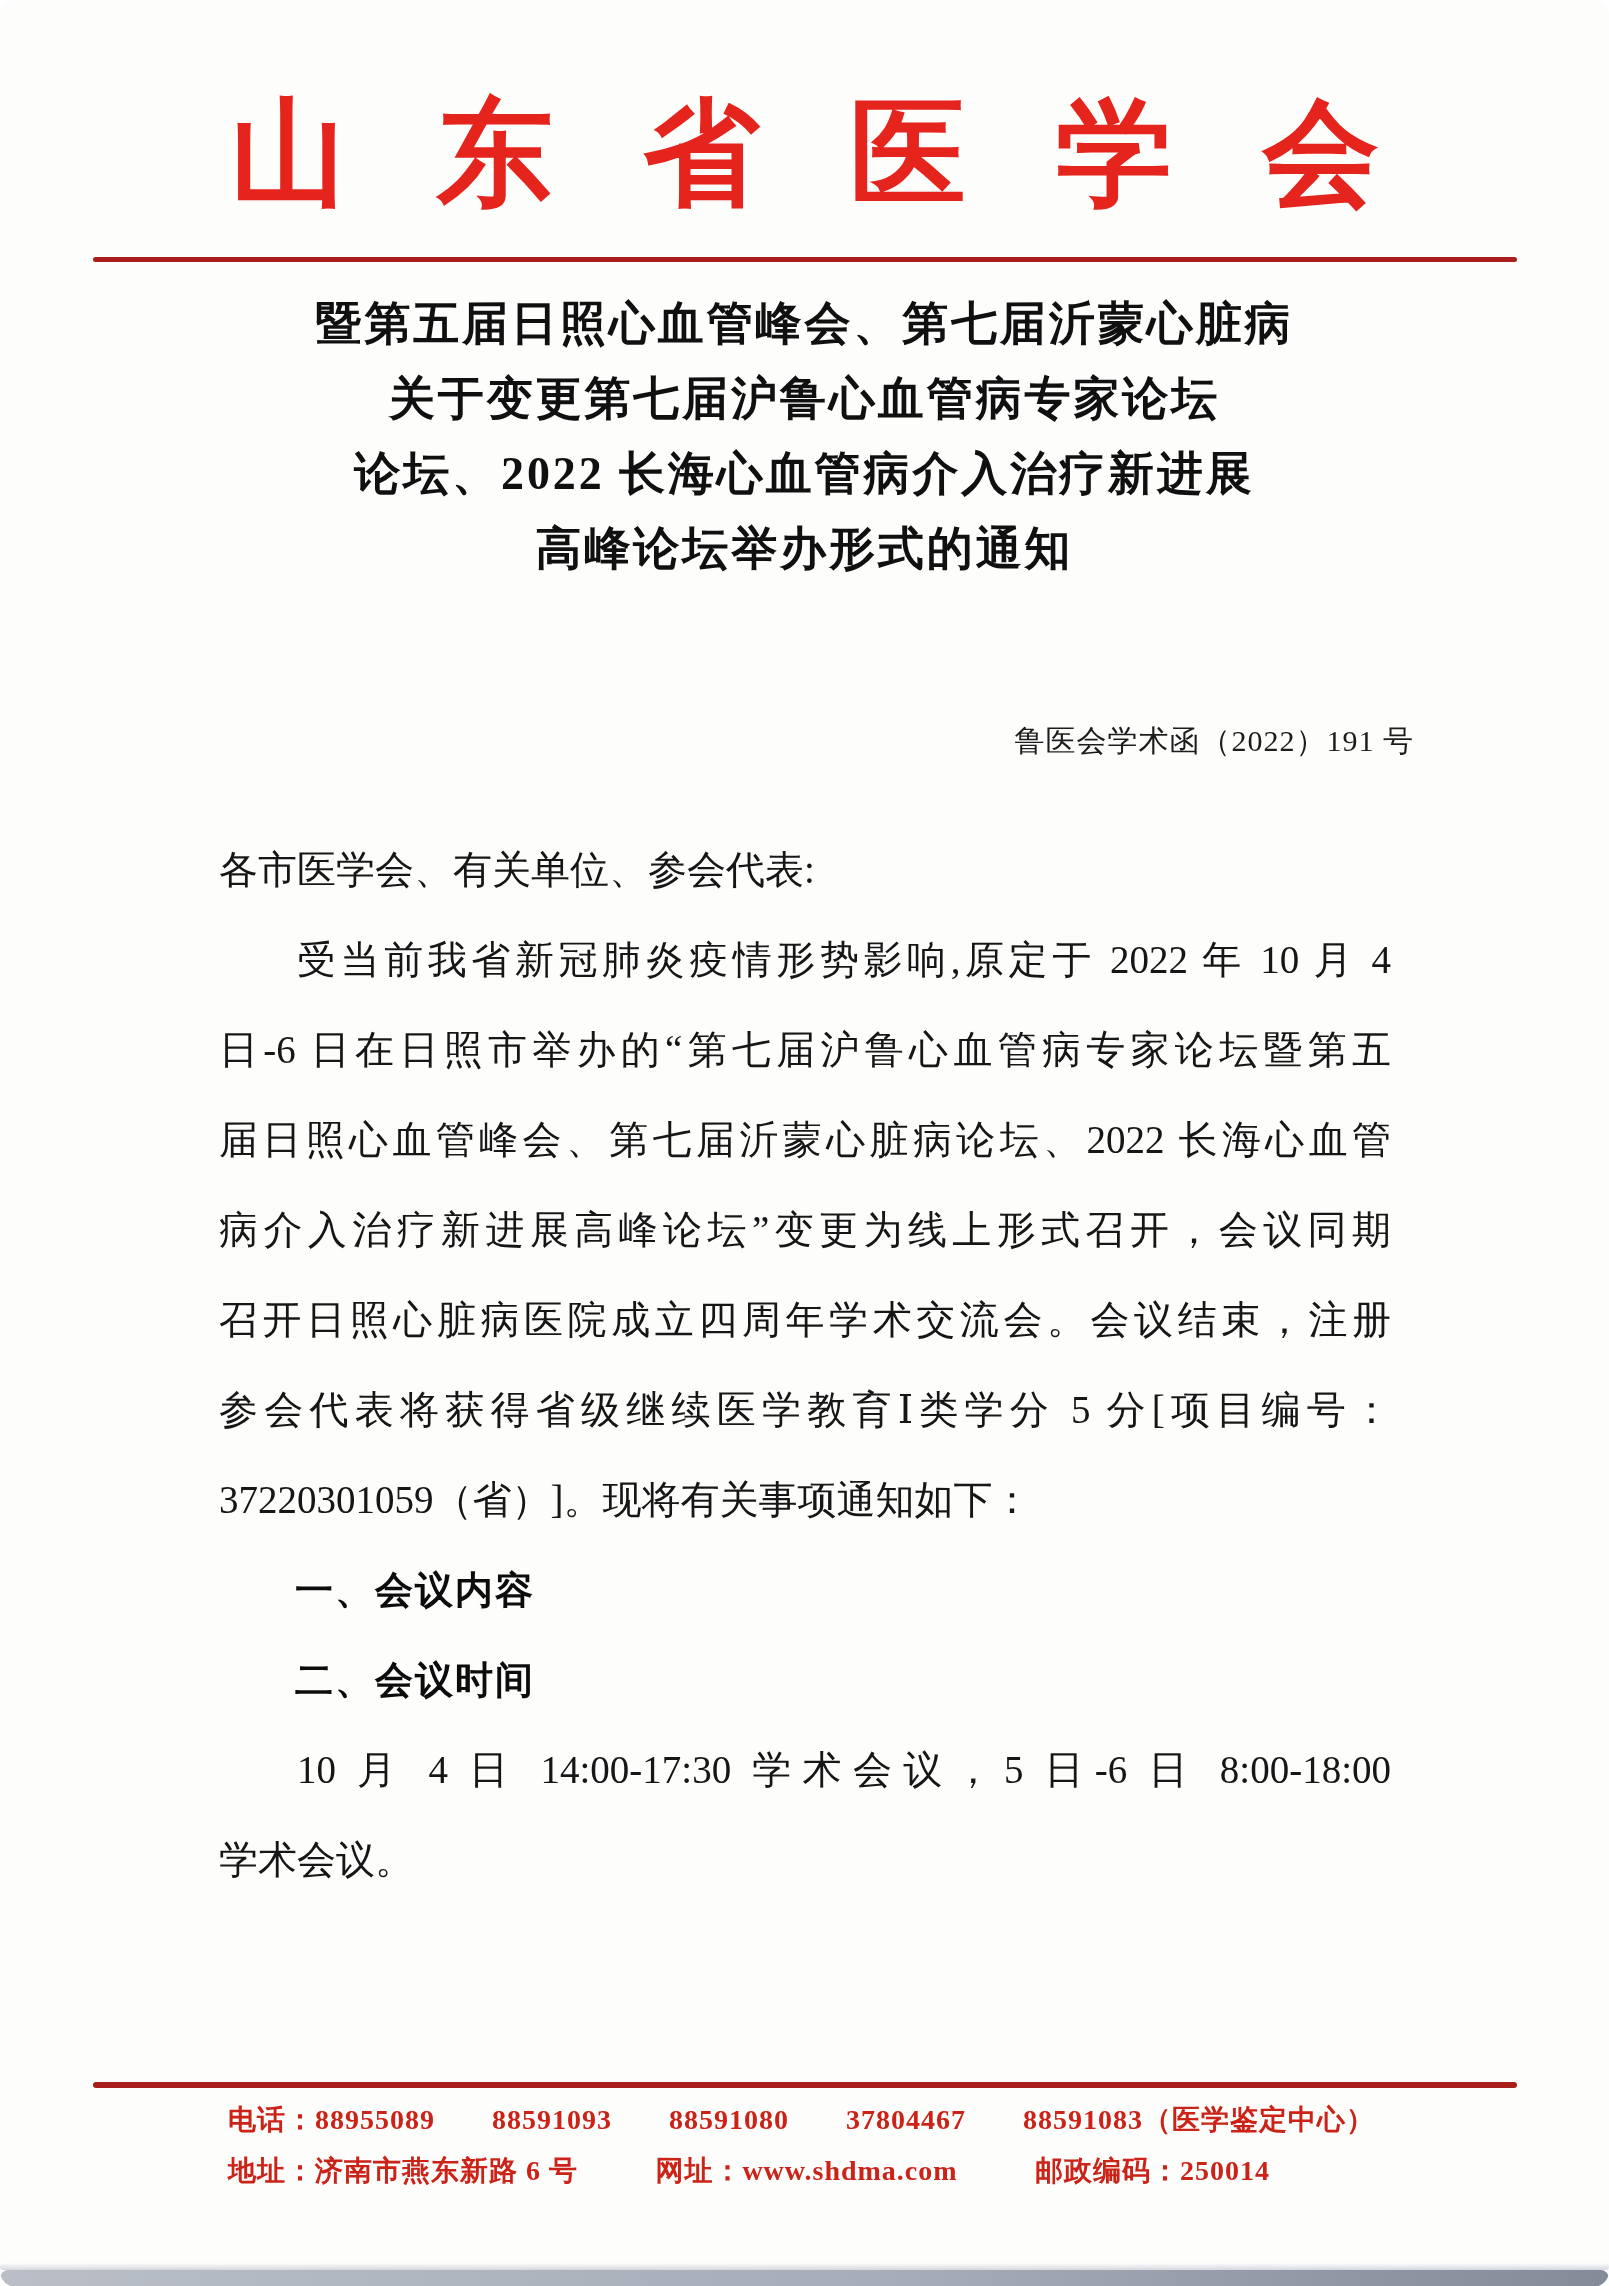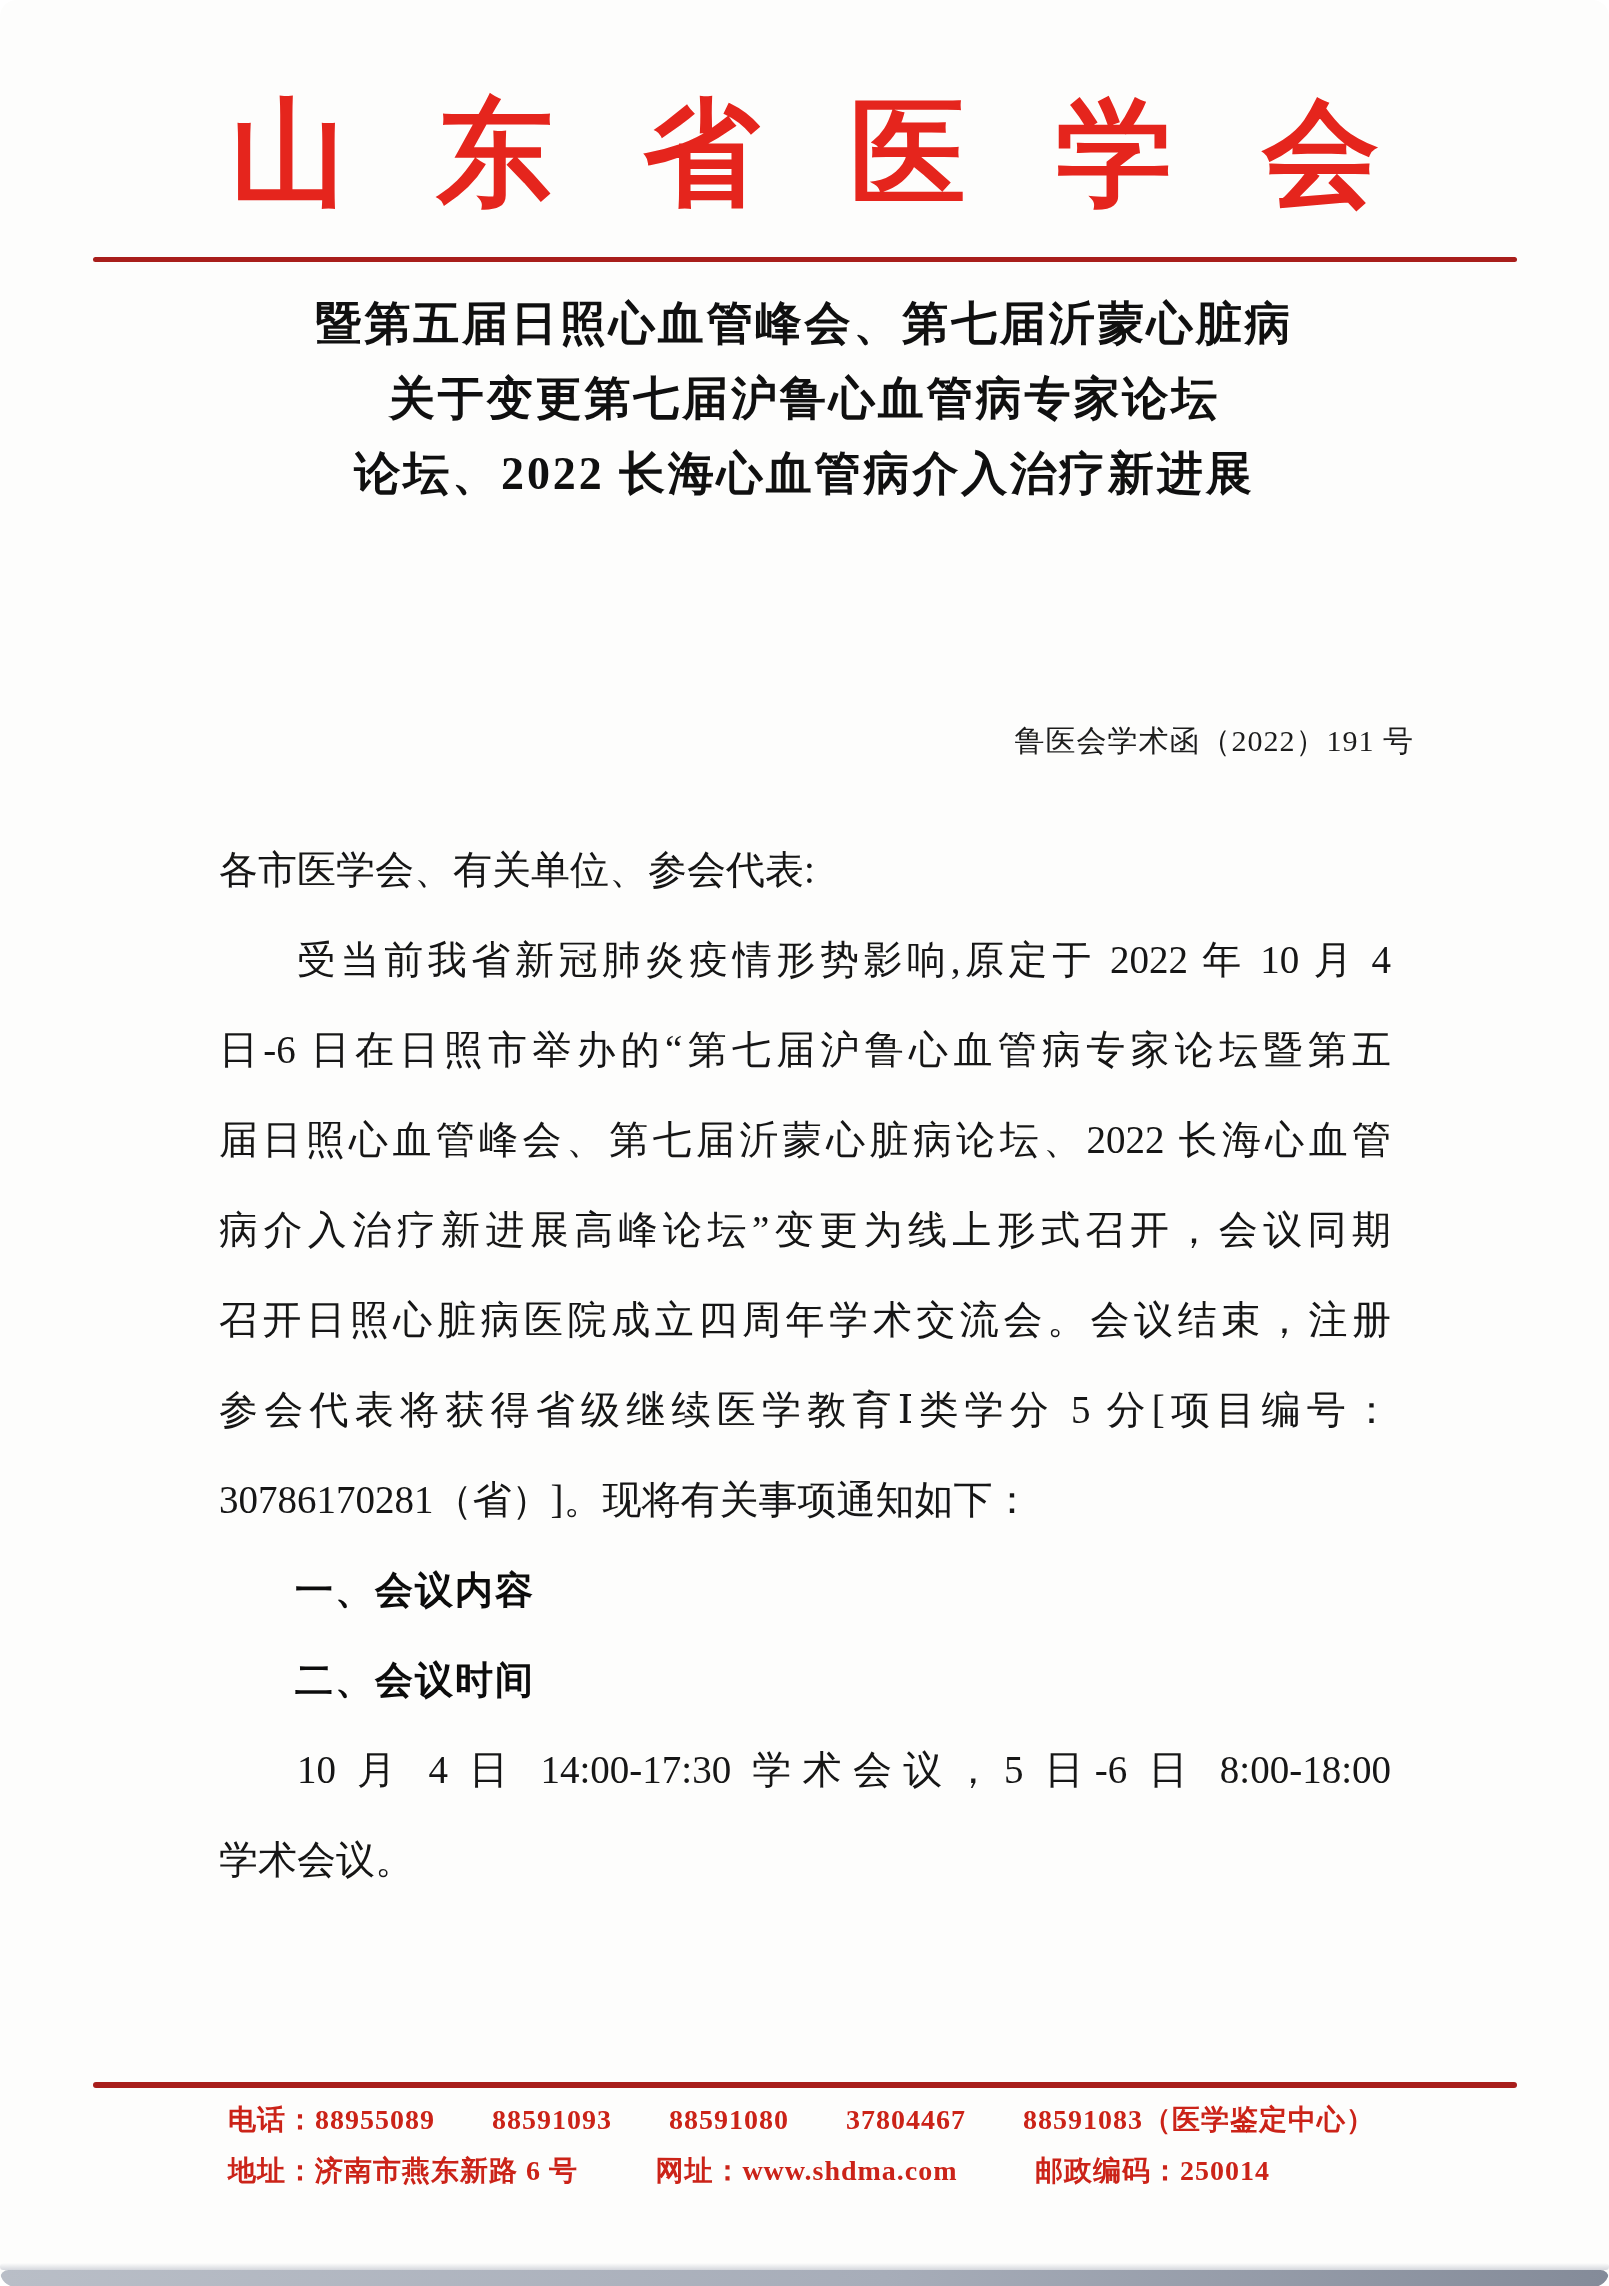--- a/index.html
+++ b/index.html
@@ -95,35 +95,36 @@
 <div class="page">
 
   <div class="org-header">山东省医学会</div>
 
   <div class="header-rule"></div>
 
   <div class="doc-title">
     <div>暨第五届日照心血管峰会、第七届沂蒙心脏病</div>
     <div>关于变更第七届沪鲁心血管病专家论坛</div>
     <div>论坛、2022 长海心血管病介入治疗新进展</div>
+    <div>高峰论坛举办形式的通知</div>
   </div>
 
   <div class="doc-number">鲁医会学术函（2022）191 号</div>
 
   <div class="body-text">
     <div class="bline">各市医学会、有关单位、参会代表:</div>
 
     <div>
       <div class="jline indent">受当前我省新冠肺炎疫情形势影响,原定于 2022 年 10 月 4</div>
       <div class="jline">日-6 日在日照市举办的“第七届沪鲁心血管病专家论坛暨第五</div>
       <div class="jline">届日照心血管峰会、第七届沂蒙心脏病论坛、2022 长海心血管</div>
       <div class="jline">病介入治疗新进展高峰论坛”变更为线上形式召开，会议同期</div>
       <div class="jline">召开日照心脏病医院成立四周年学术交流会。会议结束，注册</div>
       <div class="jline">参会代表将获得省级继续医学教育Ⅰ类学分 5 分[项目编号：</div>
-      <div class="bline">30786170281（省）]。现将有关事项通知如下：</div>
+      <div class="bline">37220301059（省）]。现将有关事项通知如下：</div>
     </div>
 
     <div class="sec-heading">一、会议内容</div>
 
     <div class="sec-heading">二、会议时间</div>
     <div class="jline indent">10 月 4 日 14:00-17:30 学术会议，5 日-6 日 8:00-18:00</div>
     <div class="bline">学术会议。</div>
   </div>
 
   <div class="footer-rule"></div>

